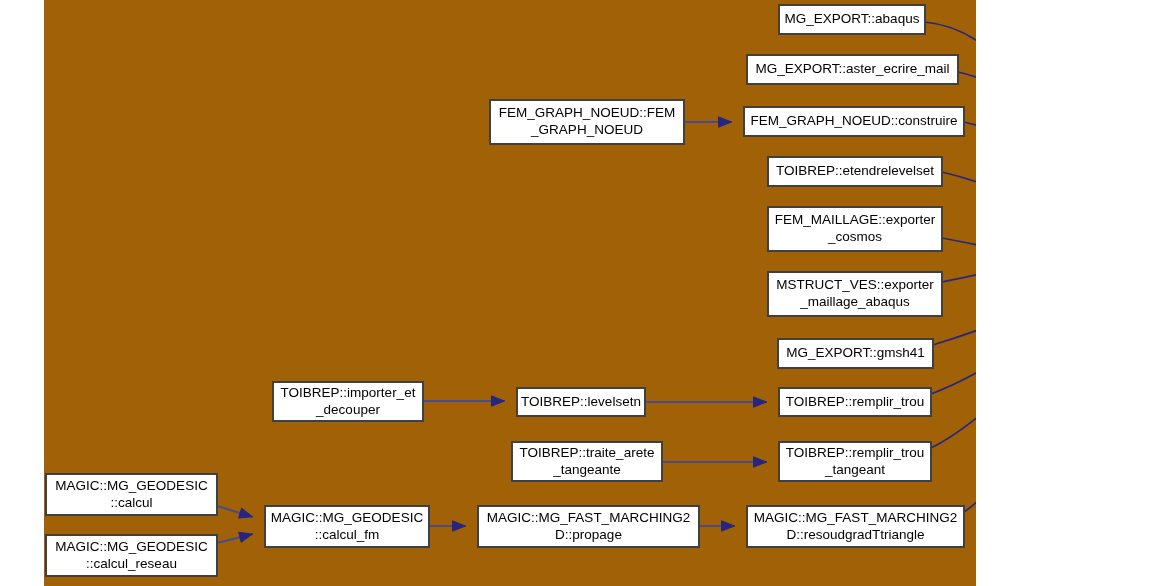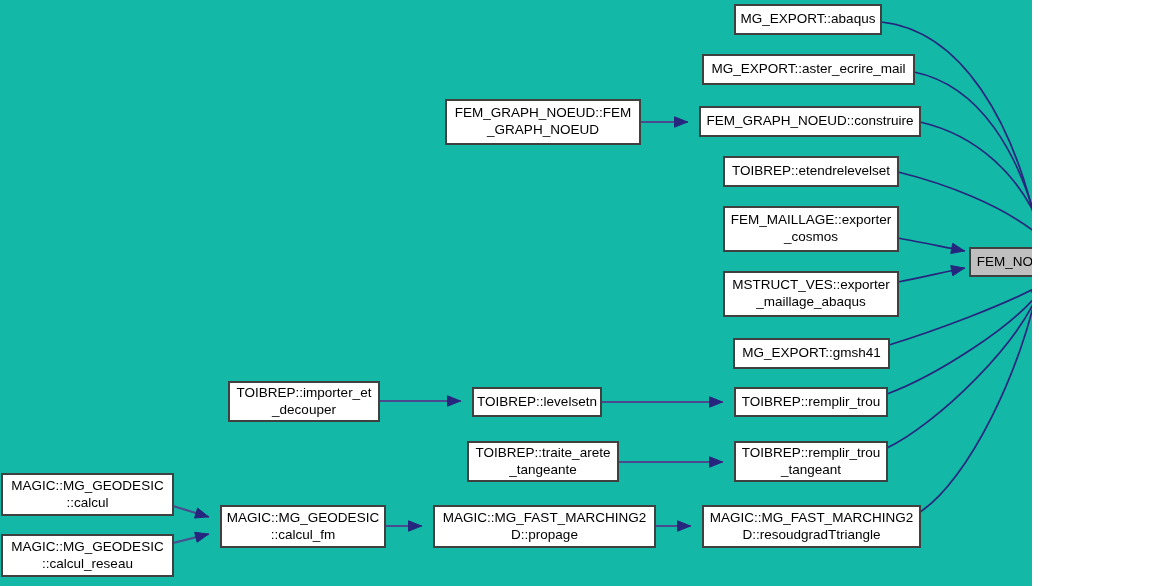--- a/index.html
+++ b/index.html
@@ -2,25 +2,26 @@
 <html><head>
 <meta charset="utf-8">
 <style>
   html, body {
     margin: 0;
     padding: 0;
     background: #ffffff;
   }
   #graph-root {
     position: relative;
-    width: 1032px;
+    width: 932px;
     height: 586px;
-    background: #14b8a6;
+    background: #a16207;
     font-family: "Liberation Sans", sans-serif;
     overflow: hidden;
+    margin-left: 44px;
   }
   svg#callgraph {
     display: block;
     width: 1152px;
     height: 586px;
   }
   .node-box {
     fill: #ffffff;
     stroke: #404040;
     stroke-width: 2px;

